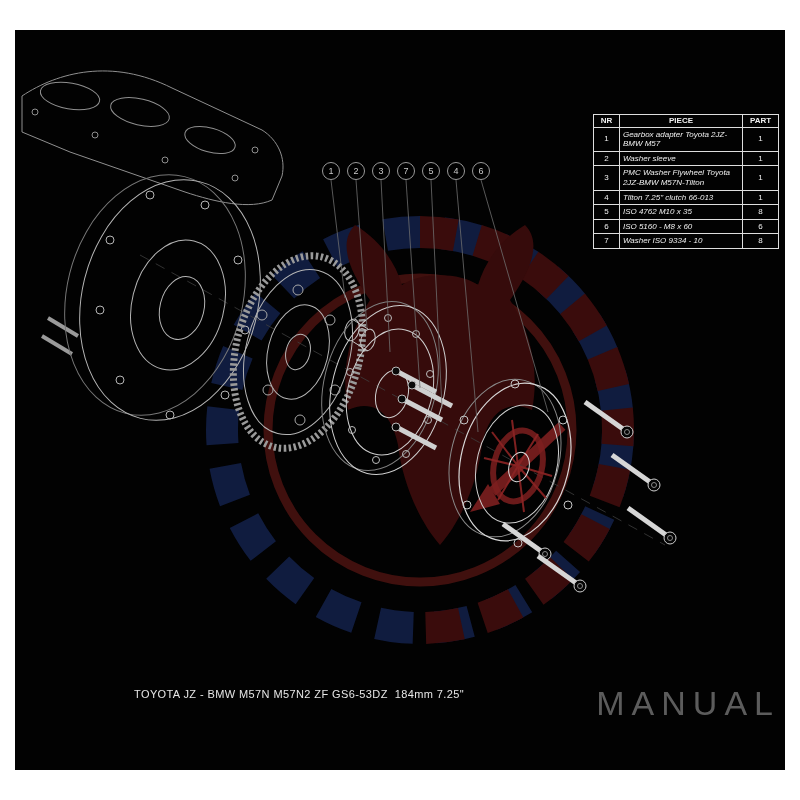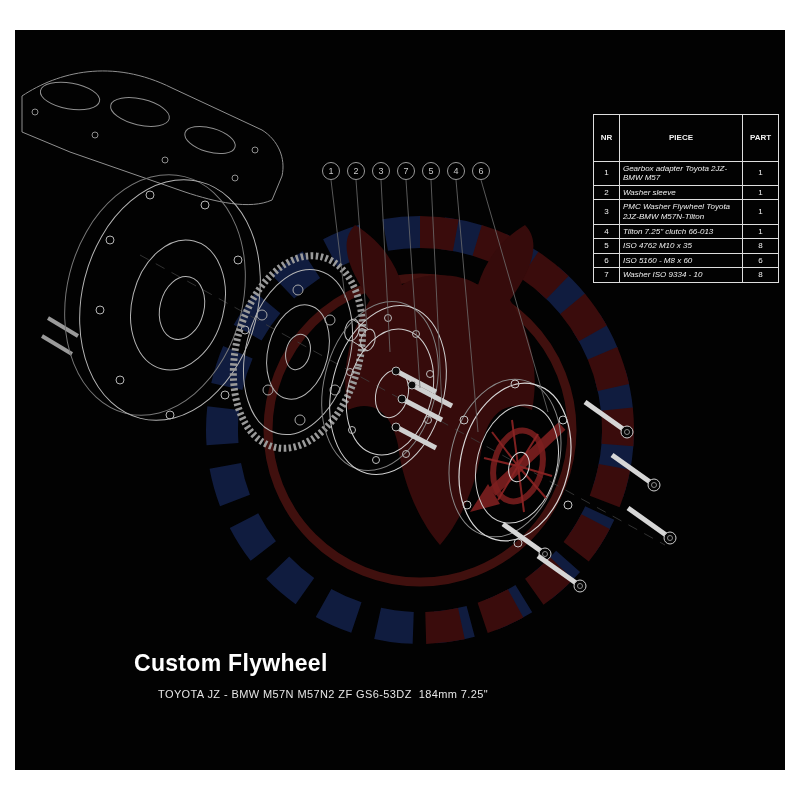--- a/index.html
+++ b/index.html
@@ -9,27 +9,27 @@
   svg.drawing{position:absolute;left:0;top:0;width:800px;height:800px;}
 
   
   .callout{position:absolute;width:16px;height:16px;border:1px solid #9a9a9a;border-radius:50%;
            color:#c9c9c9;font-size:9px;line-height:16px;text-align:center;background:rgba(0,0,0,.35);}
 
   
   table.parts-table{position:absolute;left:593px;top:114px;width:186px;border-collapse:collapse;
                     color:#f0f0f0;font-size:8px;line-height:1.2;background:transparent;}
   table.parts-table th,table.parts-table td{border:1px solid #dedede;padding:2px 3px;vertical-align:middle;}
-  table.parts-table th{font-weight:700;text-align:center;padding:18px 2px;}
+  table.parts-table th{font-weight:700;text-align:center;padding:1px 2px;}
   td.col-nr{width:20px;text-align:center;}
   td.col-part{width:126px;text-align:left;font-style:italic;}
   td.col-piece{width:30px;text-align:center;}
 
   .title{position:absolute;left:134px;top:650px;color:#ffffff;font-size:23px;font-weight:700;letter-spacing:.3px;}
-  .subtitle{position:absolute;left:134px;top:688px;color:#e6e6e6;font-size:11px;letter-spacing:.4px;white-space:pre;margin-left:24px;}
+  .subtitle{position:absolute;left:134px;top:688px;color:#e6e6e6;font-size:11px;letter-spacing:.4px;white-space:pre;}
   .manual{position:absolute;right:20px;top:684px;color:#5c5c5c;font-size:34px;letter-spacing:7px;font-weight:400;}
 </style>
 </head>
 <body>
 
 <div class="canvas">
   <div class="bg-panel"></div>
 
   <svg class="drawing" viewBox="0 0 800 800">
 
@@ -248,15 +248,15 @@
         <td class="col-piece">6</td>
       </tr>
       <tr>
         <td class="col-nr">7</td>
         <td class="col-part">Washer ISO 9334 - 10</td>
         <td class="col-piece">8</td>
       </tr>
     </tbody>
   </table>
 
-  <div class="title">Custom Flywheel</div>
   <div class="subtitle">TOYOTA JZ - BMW M57N M57N2 ZF GS6-53DZ  184mm 7.25"</div>
+  <div class="manual">MANUAL</div>
 </div>
 
 </body></html>

